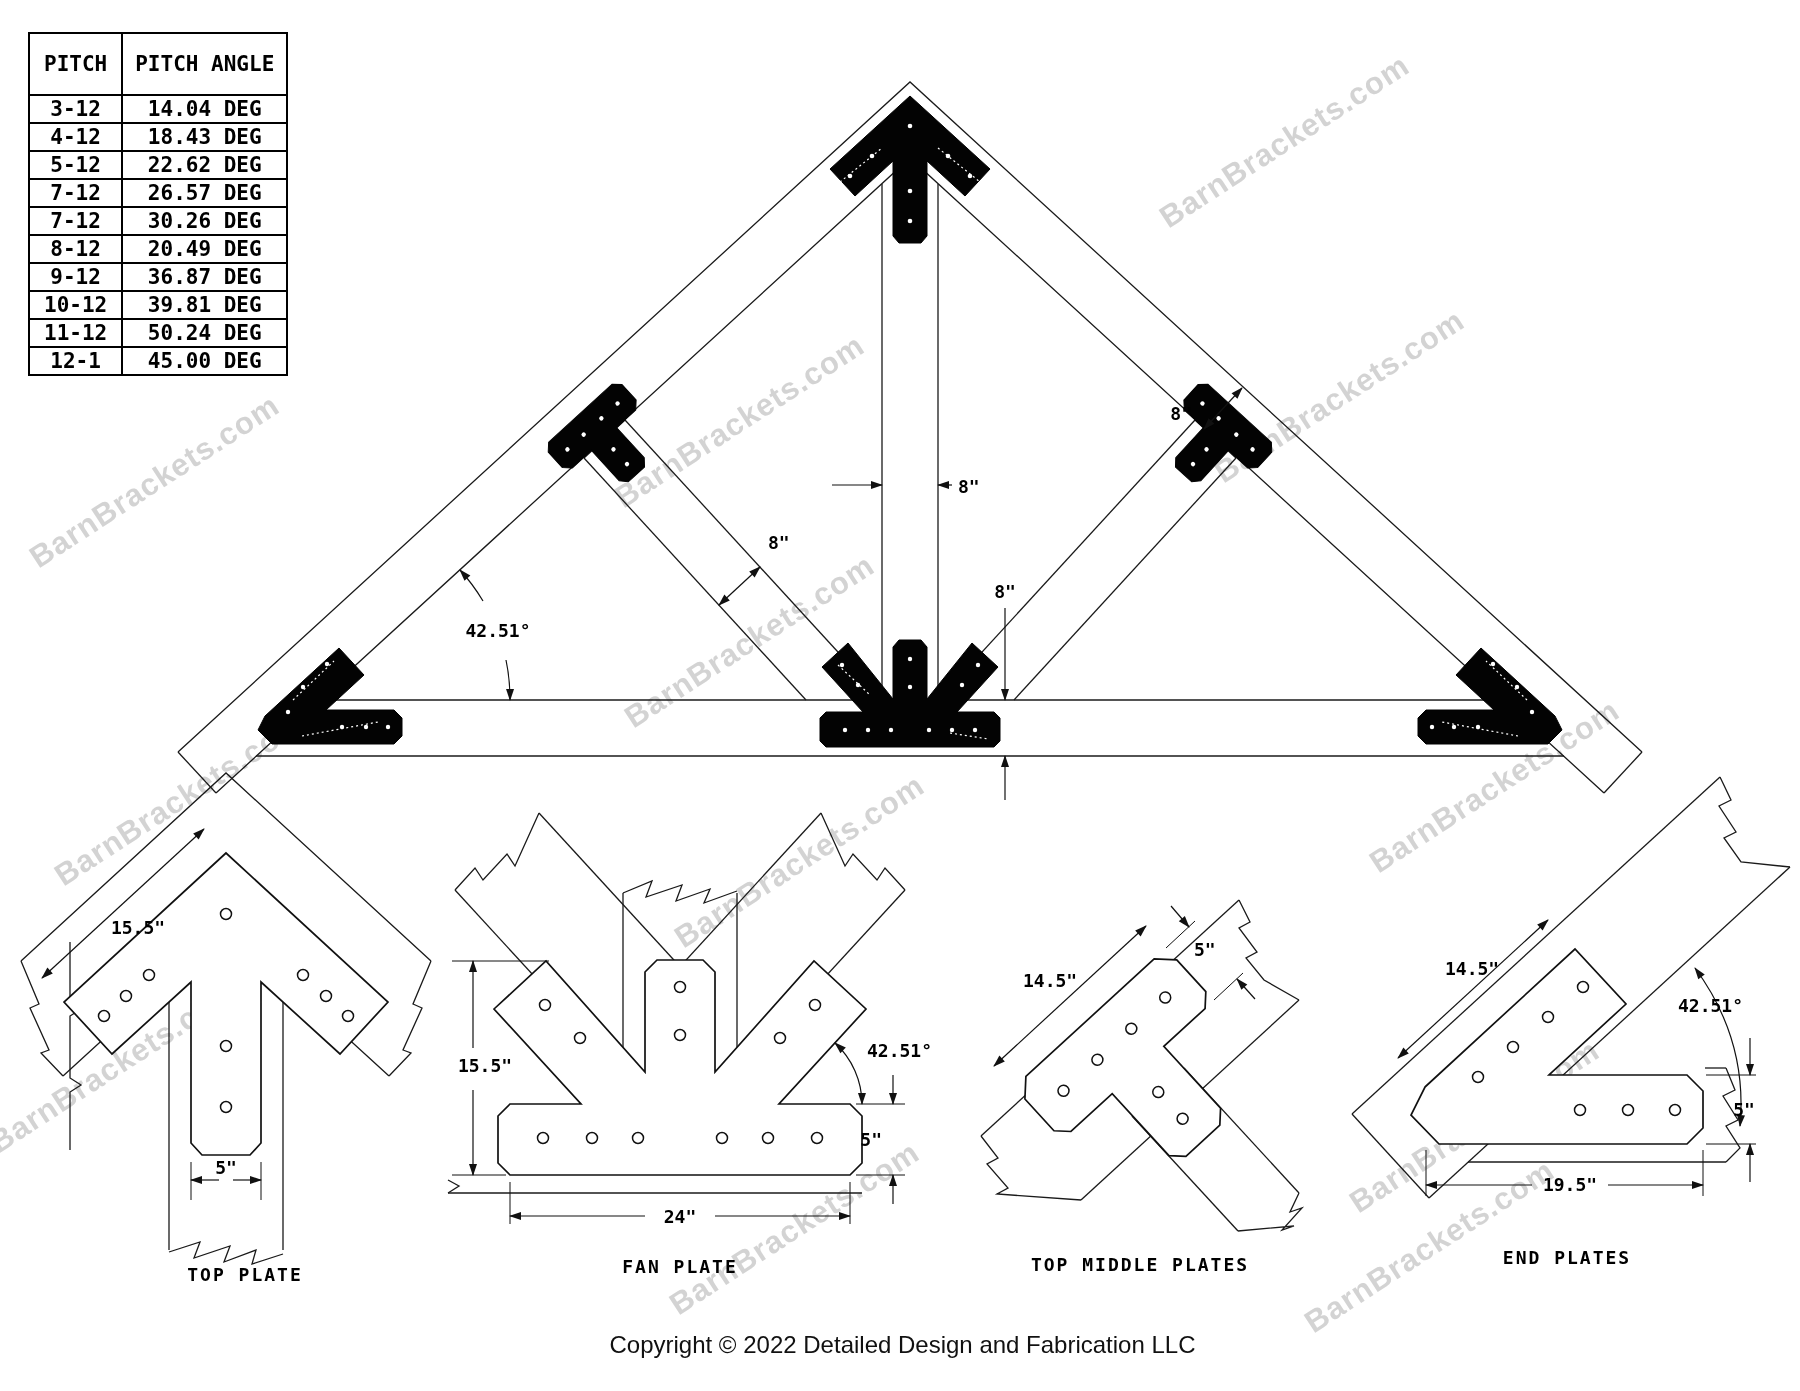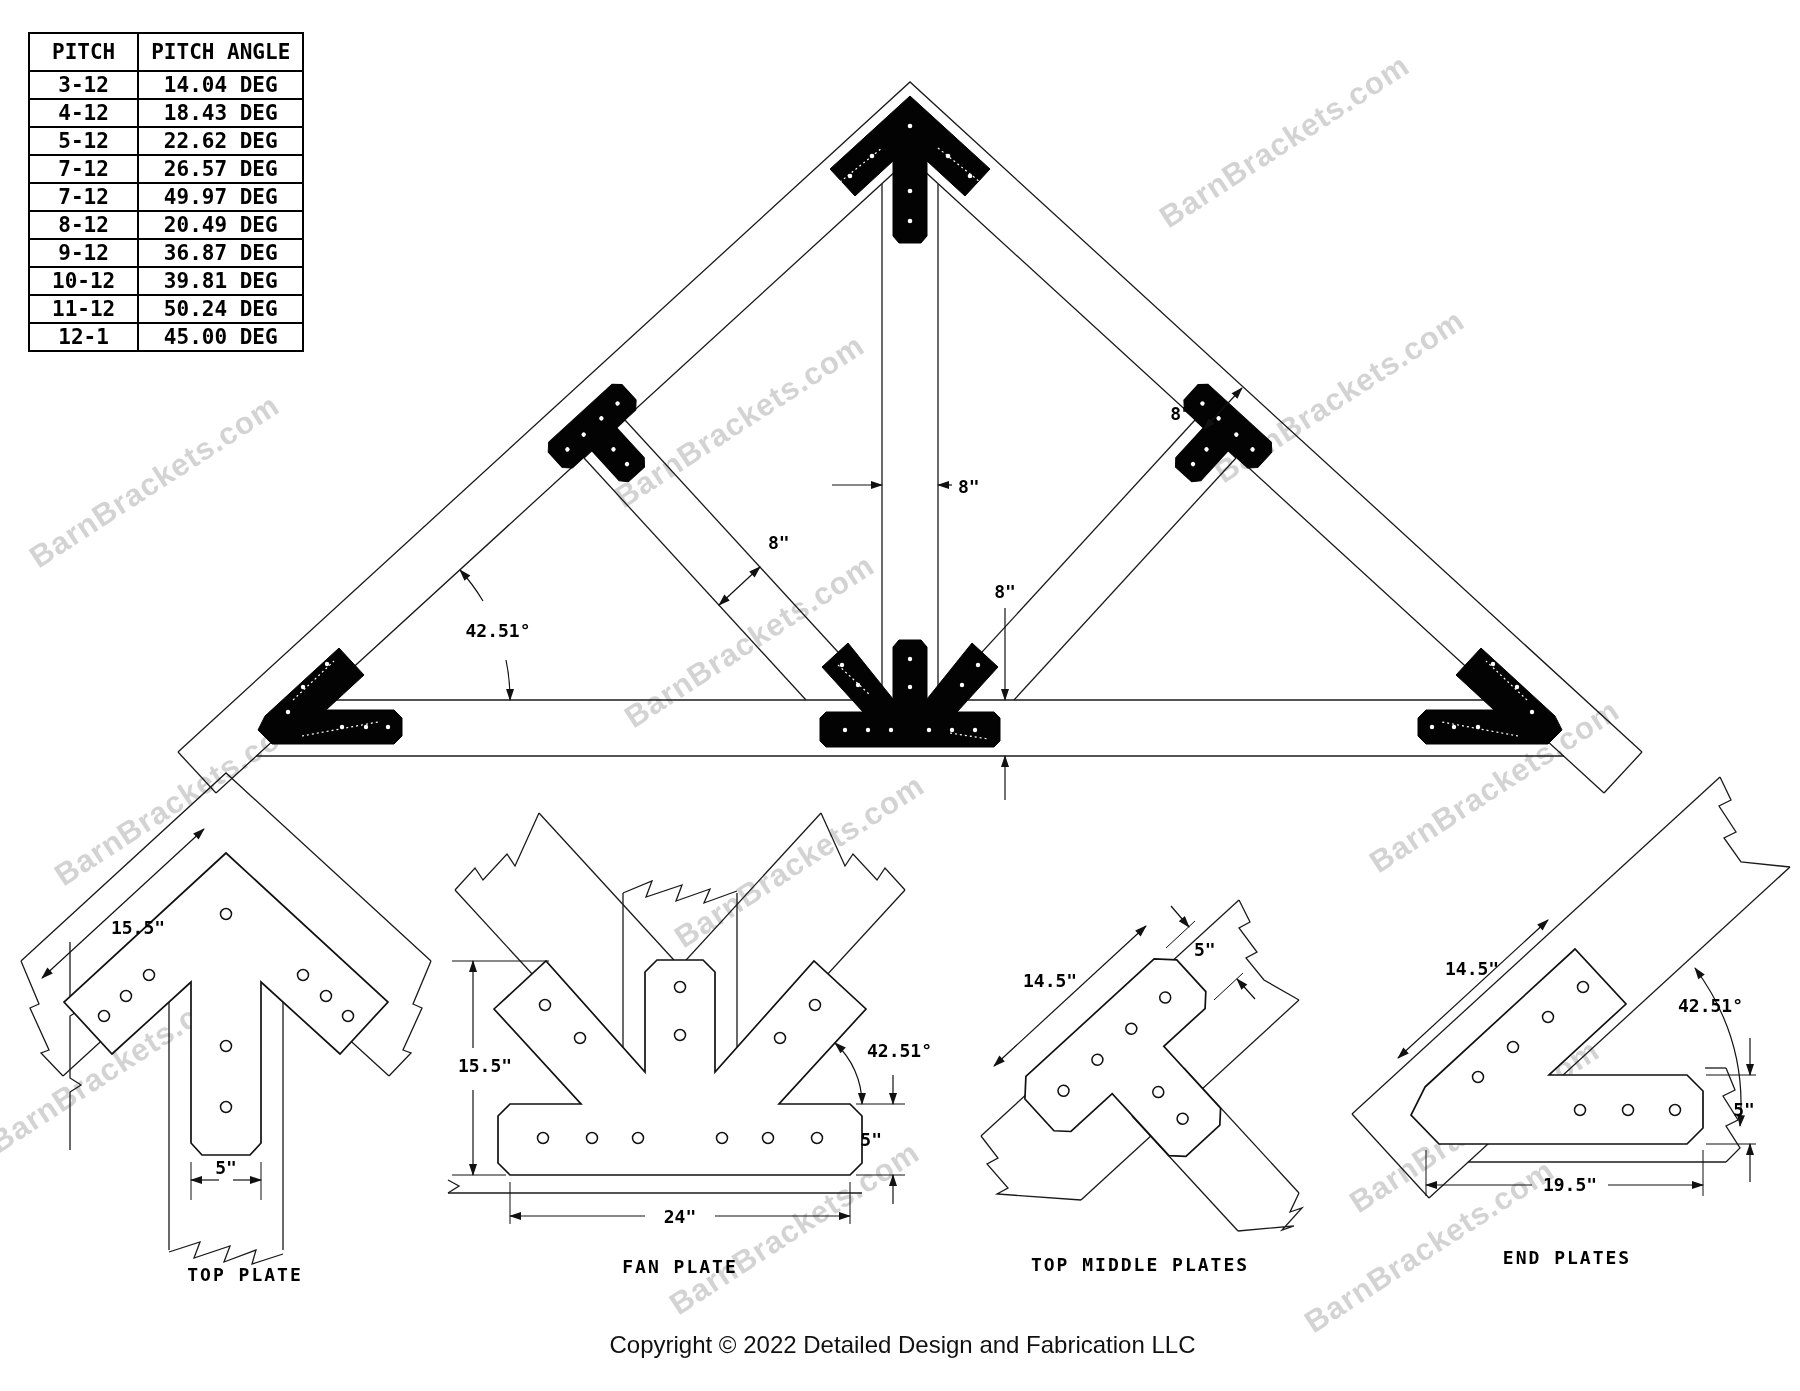--- a/index.html
+++ b/index.html
@@ -17,23 +17,23 @@
   .hole{fill:#ffffff;stroke:#111;stroke-width:1.5px;}
   
   .dim{stroke:#111;stroke-width:1.2px;fill:none;}
   .ext{stroke:#111;stroke-width:1px;fill:none;}
   text.cad{font:700 18px "DejaVu Sans Mono",monospace;fill:#000;}
   text.cadlbl{font:700 18px "DejaVu Sans Mono",monospace;fill:#000;letter-spacing:2px;}
   text.wm{font:700 31px "Liberation Sans",sans-serif;fill:#c9c9c9;opacity:.8;letter-spacing:1px;}
   
   #pitch-table{position:absolute;left:28px;top:32px;border-collapse:collapse;
     font:700 21px "DejaVu Sans Mono",monospace;color:#000;}
-  #pitch-table th,#pitch-table td{border:2px solid #000;padding:1px 22px;height:24px;
+  #pitch-table th,#pitch-table td{border:2px solid #000;padding:1px 14px;height:24px;
     text-align:center;white-space:nowrap;}
-  #pitch-table th{padding:6px 12px;margin-left:48px;}
+  #pitch-table th{padding:18px 12px;margin-left:48px;}
   
   #copyright{position:absolute;left:5px;right:0;top:1331px;text-align:center;
     font:400 24px "Liberation Sans",sans-serif;color:#111;}
 </style>
 </head>
 <body>
 
 <div id="page">
 
 <svg id="drawing" width="1800" height="1391" viewBox="0 0 1800 1391" xmlns="http://www.w3.org/2000/svg">
@@ -373,21 +373,21 @@
         <tr>
           <td>5-12</td>
           <td>22.62 DEG</td>
         </tr>
         <tr>
           <td>7-12</td>
           <td>26.57 DEG</td>
         </tr>
         <tr>
           <td>7-12</td>
-          <td>49.97 DEG</td>
+          <td>30.26 DEG</td>
         </tr>
         <tr>
           <td>8-12</td>
           <td>20.49 DEG</td>
         </tr>
         <tr>
           <td>9-12</td>
           <td>36.87 DEG</td>
         </tr>
         <tr>

